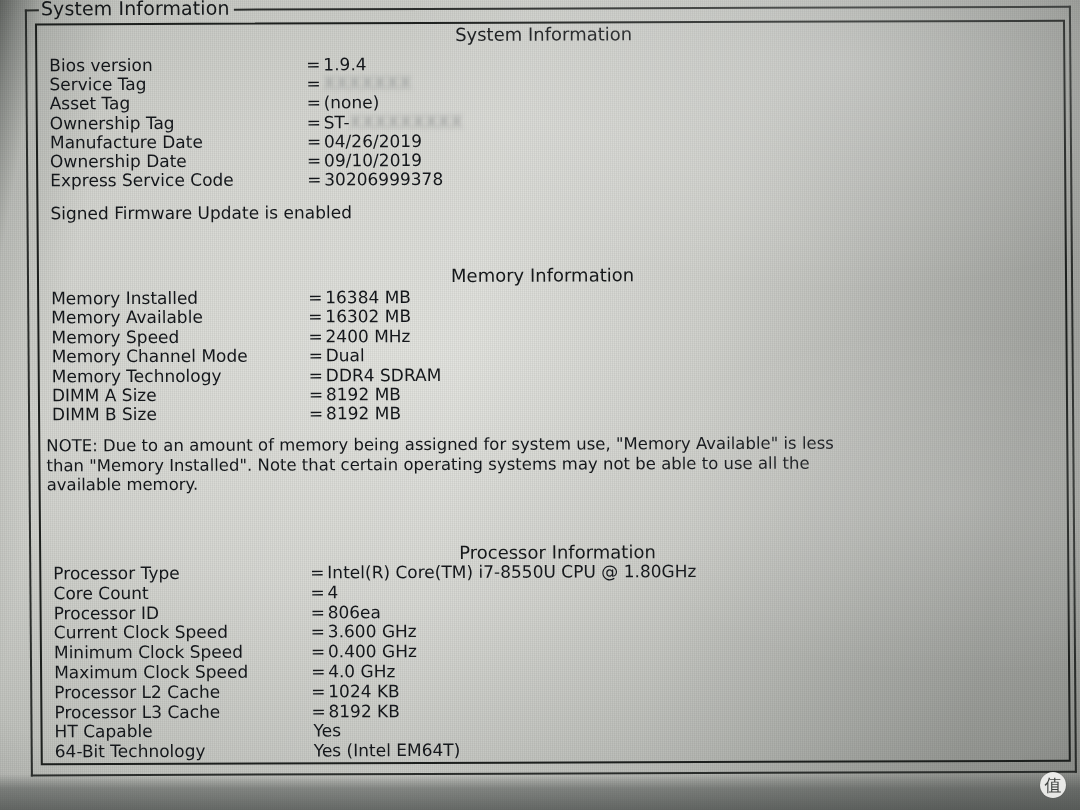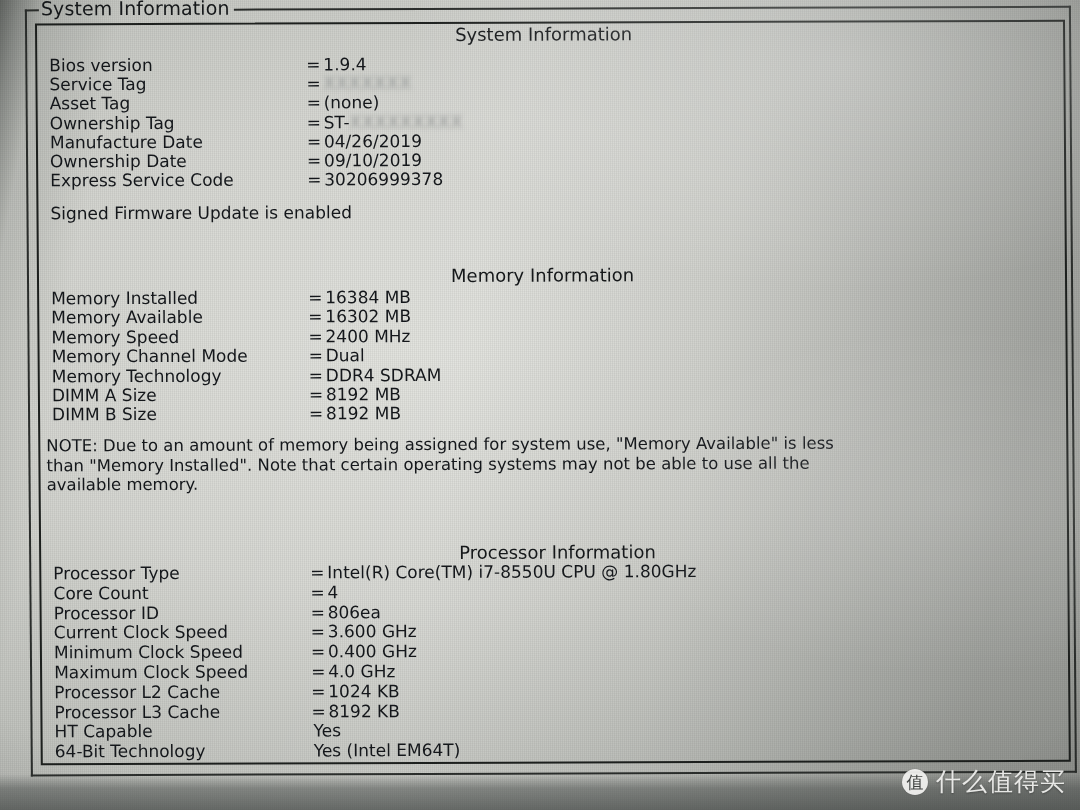--- a/index.html
+++ b/index.html
@@ -380,15 +380,14 @@
 
   </div>
 
   <div id="texture"></div>
   <div id="bloom"></div>
   <div id="vignette"></div>
   <div id="bezel"></div>
 
   <div id="watermark">
     <span class="wm-logo">值</span>
-    <span class="wm-text">什么值得买</span>
   </div>
 </div>
 
 </body></html>

